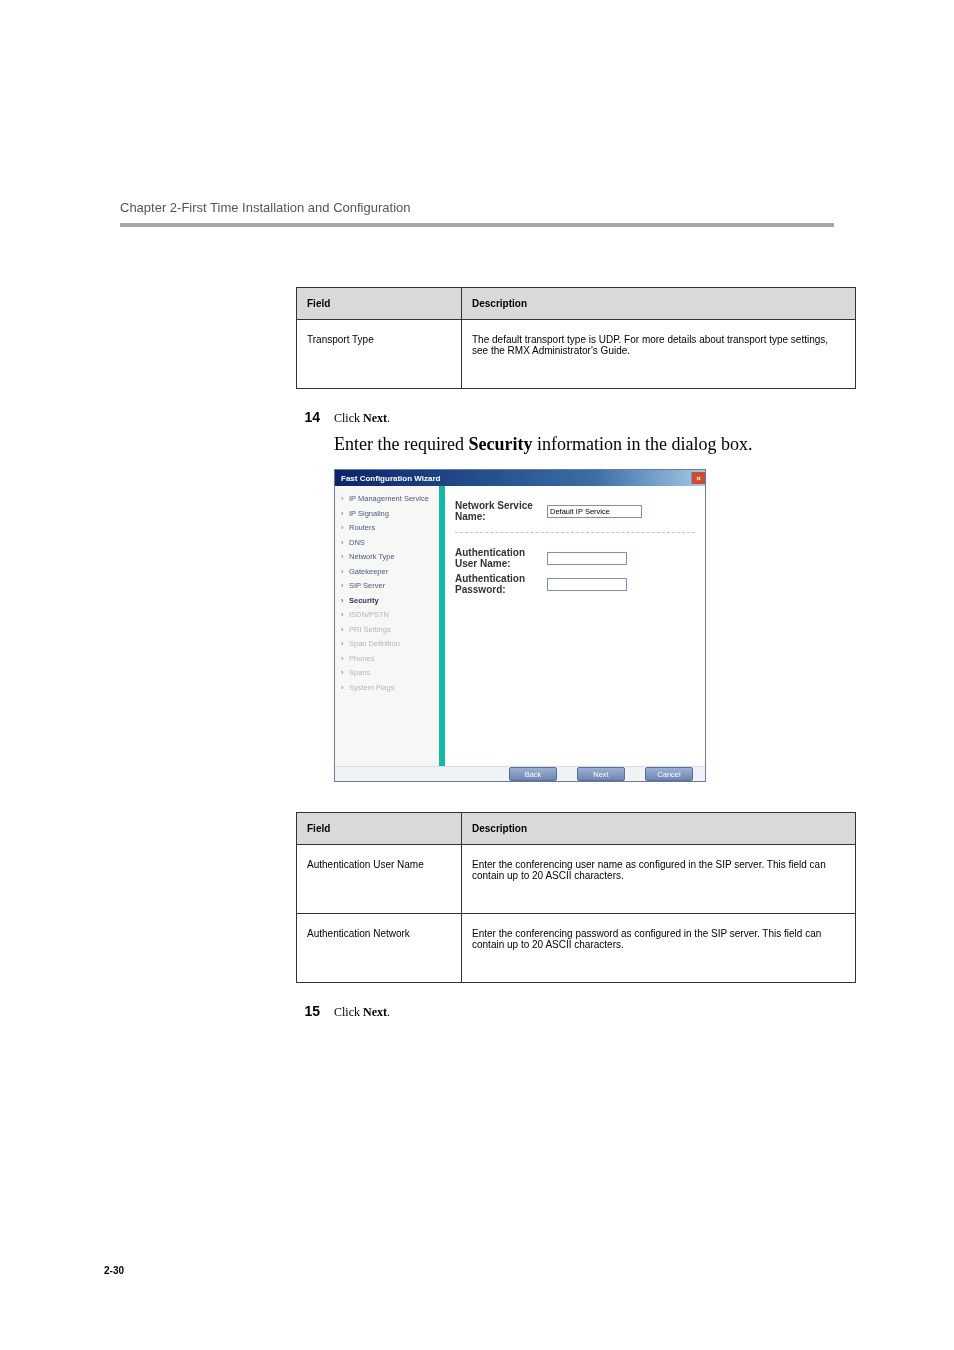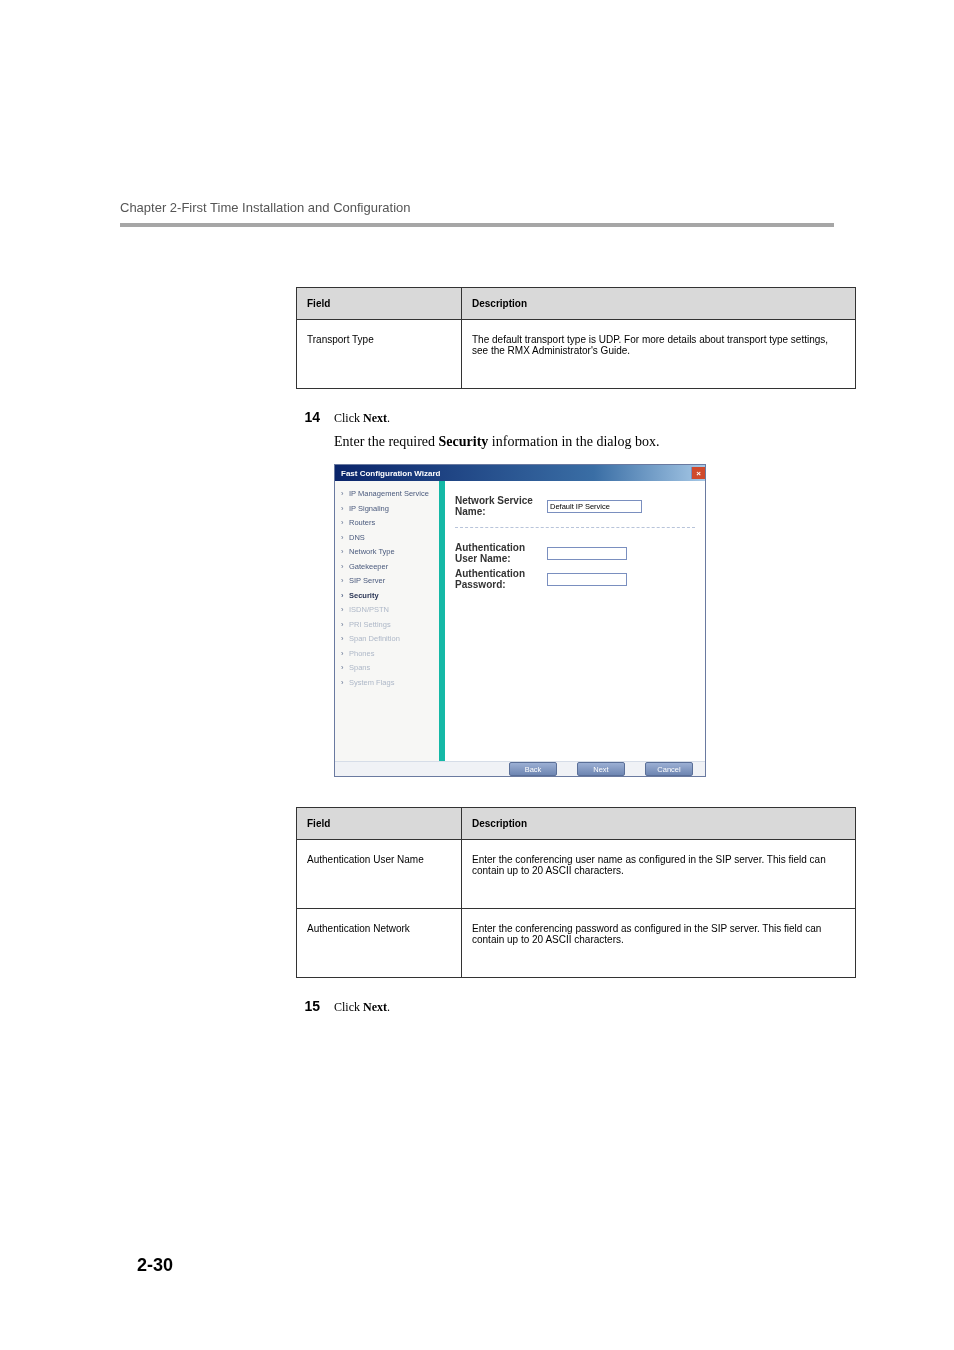--- a/index.html
+++ b/index.html
@@ -65,21 +65,21 @@
     text-align: right;
   }
   .step-body {
     font-family: Georgia, 'Times New Roman', serif;
     font-size: 12px;
     line-height: 1.6;
   }
   .step-body b { font-weight: bold; }
   .step-desc {
     font-family: Georgia, 'Times New Roman', serif;
-    font-size: 14px;
+    font-size: 18px;
     margin: 4px 0 14px 38px;
   }
   
   .wizard {
     width: 372px;
     margin: 6px 12px 30px 38px;
     border: 1px solid #6a7aa0;
     background: #fff;
     font-family: Tahoma, Arial, sans-serif;
     font-size: 8px;
@@ -175,25 +175,25 @@
     color: #fff;
     font-size: 7.5px;
     border: 1px solid #5a6f98;
     border-radius: 2px;
     display: flex;
     align-items: center;
     justify-content: center;
   }
   .page-num {
     position: absolute;
-    left: 137px;
+    left: 104px;
     bottom: 74px;
     font-family: Arial, Helvetica, sans-serif;
     font-weight: bold;
-    font-size: 18px;
+    font-size: 10px;
   }
 </style>
 </head>
 <body>
 
 <div class="page">
   <div class="chapter-header">Chapter 2-First Time Installation and Configuration</div>
   <hr class="hr-thick">
 
   <div class="content-col">

